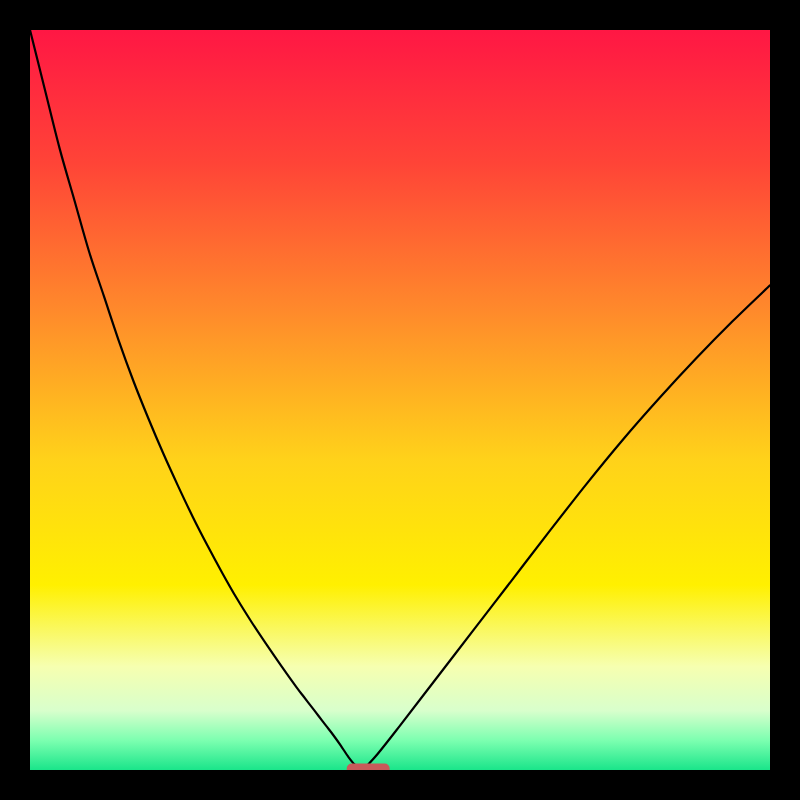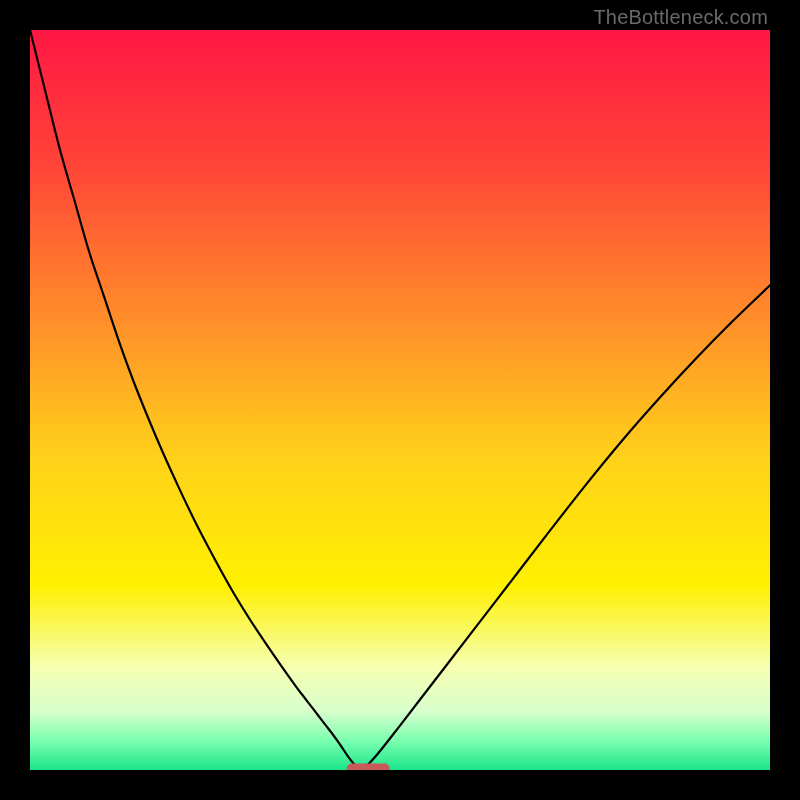--- a/index.html
+++ b/index.html
@@ -54,14 +54,13 @@
 <body>
 
 <div class="frame">
   <div class="plot" style="background: linear-gradient(rgb(255, 23, 68) 0%, rgb(255, 68, 55) 18%, rgb(255, 138, 43) 38%, rgb(255, 210, 26) 58%, rgb(255, 240, 0) 75%, rgb(246, 255, 176) 86%, rgb(216, 255, 204) 92%, rgb(124, 255, 176) 96%, rgb(26, 229, 138) 100%);">
     <svg class="curves" viewBox="0 0 740 740" preserveAspectRatio="none">
       <path id="curve-left" class="curve" d="M 0.00 0.00 C 2.47 9.87, 9.87 39.47, 14.80 59.20 C 19.73 78.93, 24.67 99.90, 29.60 118.40 C 34.53 136.90, 39.47 152.93, 44.40 170.20 C 49.33 187.47, 54.27 205.97, 59.20 222.00 C 64.13 238.03, 69.07 251.60, 74.00 266.40 C 78.93 281.20, 83.87 296.62, 88.80 310.80 C 93.73 324.98, 98.67 338.55, 103.60 351.50 C 108.53 364.45, 113.47 376.54, 118.40 388.50 C 123.33 400.46, 128.27 412.06, 133.20 423.28 C 138.13 434.50, 143.07 445.23, 148.00 455.84 C 152.93 466.45, 157.87 476.93, 162.80 486.92 C 167.73 496.91, 172.67 506.41, 177.60 515.78 C 182.53 525.15, 187.47 534.28, 192.40 543.16 C 197.33 552.04, 202.27 560.80, 207.20 569.06 C 212.13 577.32, 217.07 585.09, 222.00 592.74 C 226.93 600.39, 231.87 607.66, 236.80 614.94 C 241.73 622.22, 246.67 629.37, 251.60 636.40 C 256.53 643.43, 262.70 652.06, 266.40 657.12 C 270.10 662.18, 271.33 663.53, 273.80 666.74 C 276.27 669.95, 278.73 673.15, 281.20 676.36 C 283.67 679.57, 286.13 682.77, 288.60 685.98 C 291.07 689.19, 293.53 692.39, 296.00 695.60 C 298.47 698.81, 300.93 701.89, 303.40 705.22 C 305.87 708.55, 308.33 712.00, 310.80 715.58 C 313.27 719.16, 315.73 723.35, 318.20 726.68 C 320.67 730.01, 323.13 733.34, 325.60 735.56 C 328.07 737.78, 331.77 739.26, 333.00 740.00" style="stroke: rgb(0, 0, 0);"></path>
       <path id="curve-right" class="curve" d="M 333.00 740.00 C 335.47 737.29, 341.63 731.12, 347.80 723.72 C 353.97 716.32, 360.13 708.30, 370.00 695.60 C 379.87 682.90, 394.67 663.53, 407.00 647.50 C 419.33 631.47, 431.67 615.43, 444.00 599.40 C 456.33 583.37, 468.67 567.33, 481.00 551.30 C 493.33 535.27, 505.67 519.11, 518.00 503.20 C 530.33 487.29, 542.67 471.26, 555.00 455.84 C 567.33 440.42, 579.67 425.25, 592.00 410.70 C 604.33 396.15, 616.67 382.21, 629.00 368.52 C 641.33 354.83, 653.67 341.51, 666.00 328.56 C 678.33 315.61, 690.67 303.03, 703.00 290.82 C 715.33 278.61, 733.83 261.22, 740.00 255.30" style="stroke: rgb(0, 0, 0);"></path>
       <rect id="min-marker" class="marker" x="316.72" y="733.50" width="42.92" height="11" rx="5" ry="5" fill="#c85a5a"></rect>
     </svg>
   </div>
-  <div class="watermark">TheBottleneck.com</div>
 </div>
 
 </body></html>

